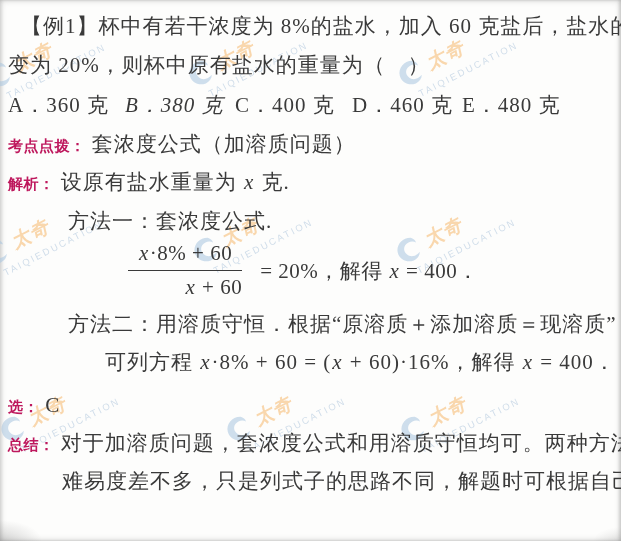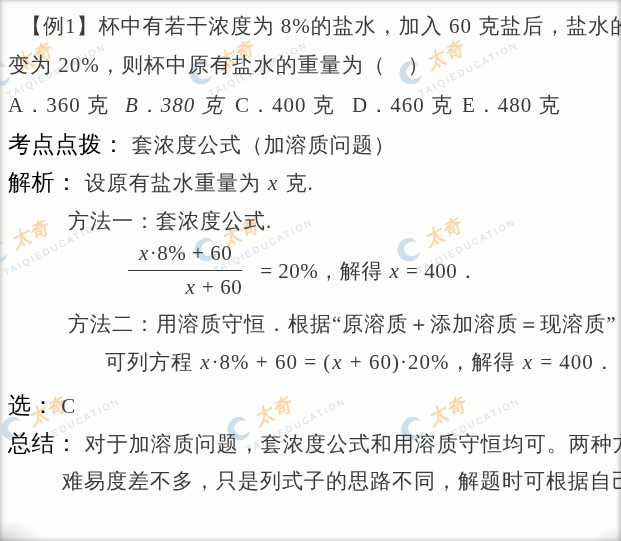--- a/index.html
+++ b/index.html
@@ -24,23 +24,23 @@
   .ln {
     position:absolute;
     font-size:21px;
     letter-spacing:1px;
     white-space:nowrap;
     line-height:24px;
     z-index:2;
   }
   .lbl {
     font-family:"Liberation Sans","DejaVu Sans",sans-serif;
-    font-weight:normal;
-    color:#000000;
-    font-size:23px;
+    font-weight:bold;
+    color:#be185d;
+    font-size:15px;
     letter-spacing:0.5px;
   }
   .tag { font-weight:normal;margin-left:13px; }
   .vx { font-style:italic; font-family:"Liberation Serif",serif; padding:0 1px; }
   .opt { position:absolute; top:0; white-space:nowrap; }
   .eqrow {
     position:absolute;
     display:flex; align-items:center;
     font-size:21px; letter-spacing:.5px;
     z-index:2; white-space:nowrap;
@@ -212,21 +212,21 @@
       <span class="num"><span class="vx">x</span><span>·8% + 60</span></span>
       <span class="den"><span class="vx">x</span><span> + 60</span></span>
     </span>
     <span class="rhs"><span>= 20%，解得 </span><span class="vx">x</span><span> = 400．</span></span>
   </div>
 
   <div class="ln" style="left:68px; top:312px;">
     <span>方法二：</span><span>用溶质守恒．根据“原溶质＋添加溶质＝现溶质”，</span>
   </div>
   <div class="ln" style="left:105px; top:350px;">
-    <span>可列方程 </span><span class="vx">x</span><span>·8% + 60 = (</span><span class="vx">x</span><span> + 60)·20%，解得 </span><span class="vx">x</span><span> = 400．</span>
+    <span>可列方程 </span><span class="vx">x</span><span>·8% + 60 = (</span><span class="vx">x</span><span> + 60)·16%，解得 </span><span class="vx">x</span><span> = 400．</span>
   </div>
 
   <div class="ln" style="left:8px; top:393px;">
     <span class="lbl">选：</span>
     <span>C</span>
   </div>
 
   <div class="ln" style="left:8px; top:431px;">
     <span class="lbl">总结：</span>
     <span>对于加溶质问题，套浓度公式和用溶质守恒均可。两种方法的</span>

